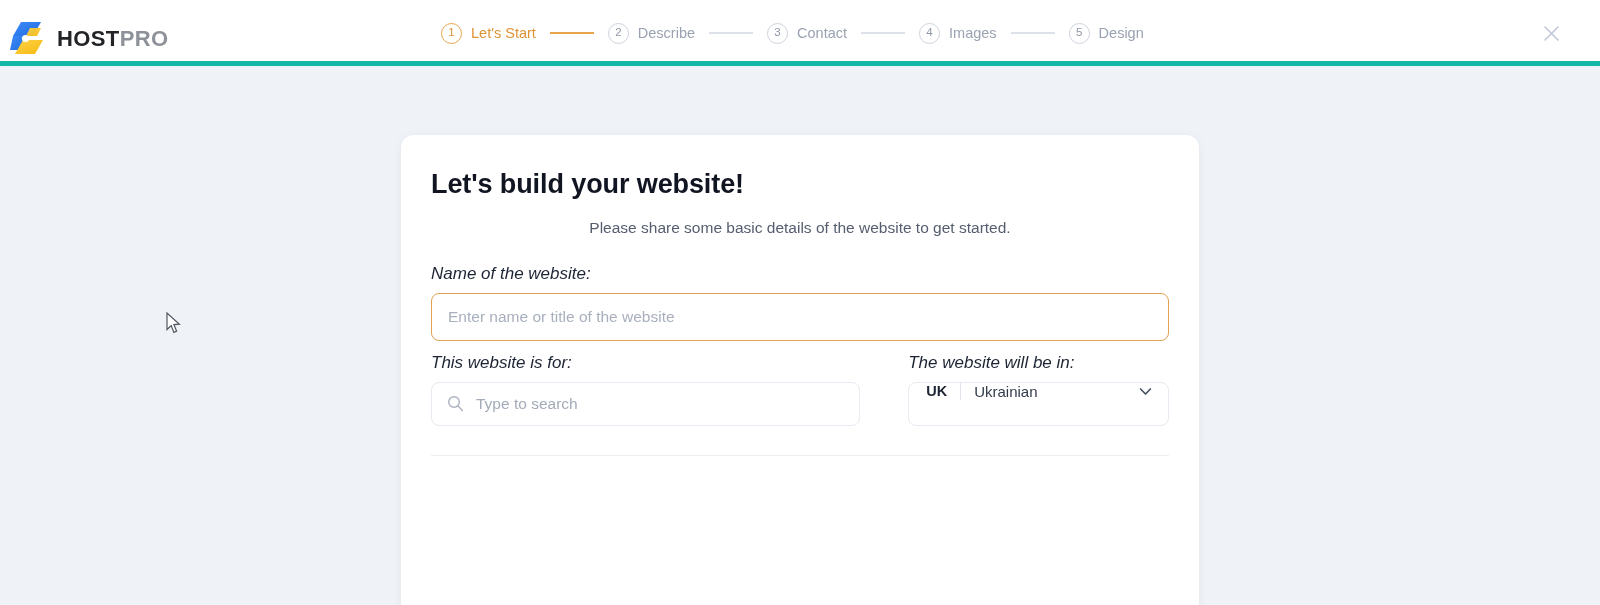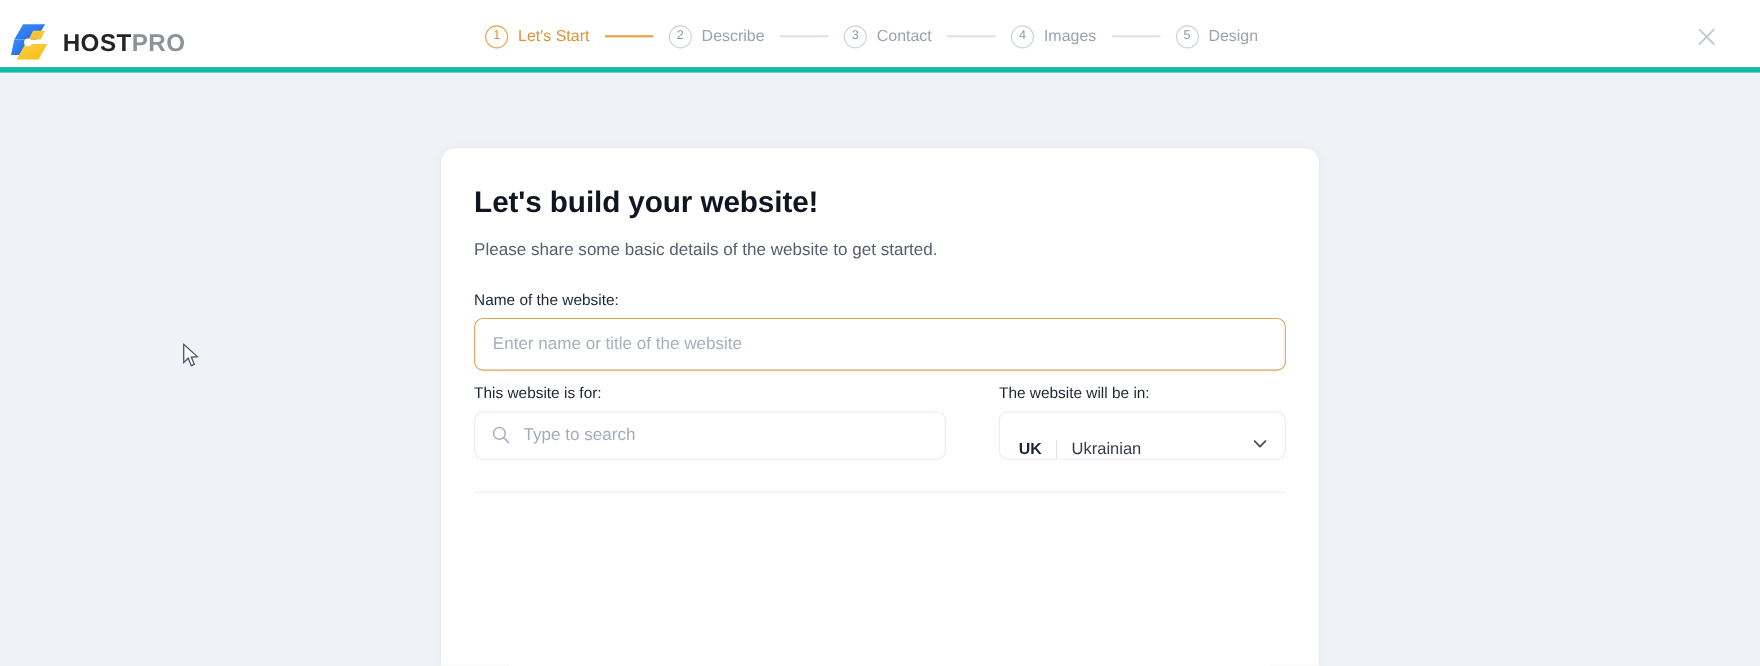--- a/index.html
+++ b/index.html
@@ -144,26 +144,28 @@
     font-size: 27px;
     font-weight: bold;
     color: #111522;
     letter-spacing: -0.1px;
   }
 
   .card-sub {
     margin-top: 19px;
     font-size: 15.5px;
     color: #555d6e;
+    text-align: center;
   }
 
   .field-label {
-    font-size: 14px;
+    font-size: 17px;
     color: #1d2433;
     margin-bottom: 9px;
+    font-style: italic;
   }
 
   .block-name { margin-top: 27px; }
 
   .text-input {
     width: 100%;
     height: 48px;
     border-radius: 8px;
     border: 1.4px solid #e0a154;
     padding: 0 16px;
@@ -206,21 +208,21 @@
     top: 13px;
     pointer-events: none;
   }
 
   .select-box {
     height: 44px;
     border-radius: 8px;
     border: 1px solid #e8ebf1;
     background: #fff;
     display: flex;
-    align-items: flex-end;
+    align-items: flex-start;
     padding: 0 14px 0 17px;
     cursor: pointer;
   }
   .sel-code {
     font-size: 14.5px;
     font-weight: bold;
     color: #1d2433;
   }
   .sel-div {
     width: 1px;

